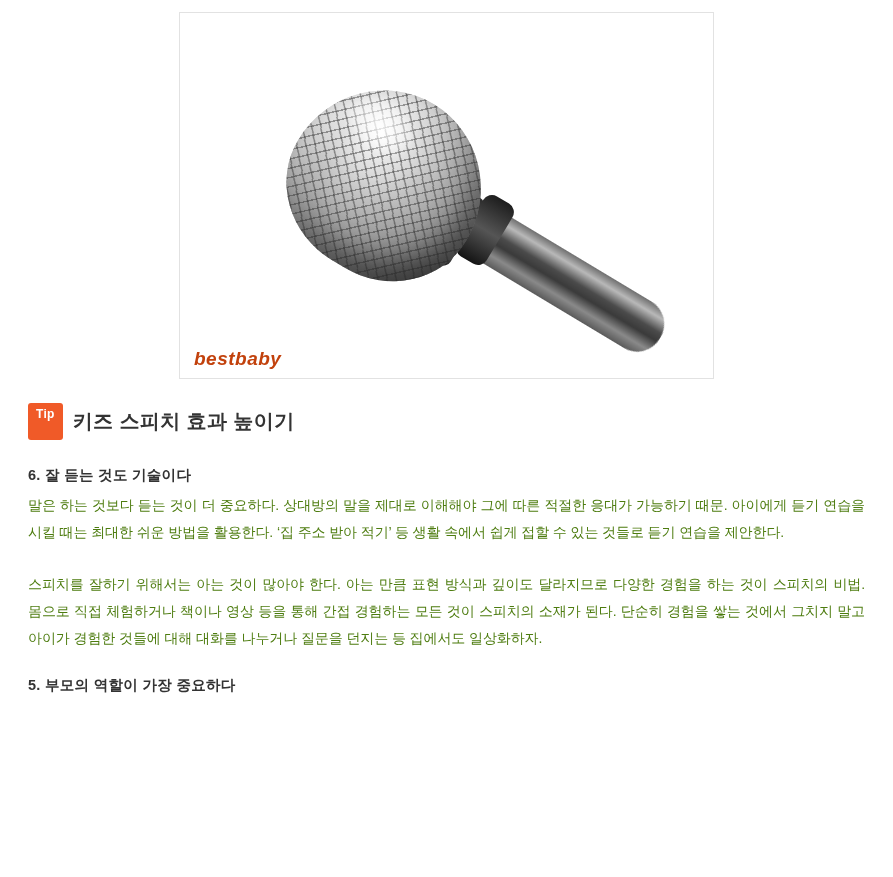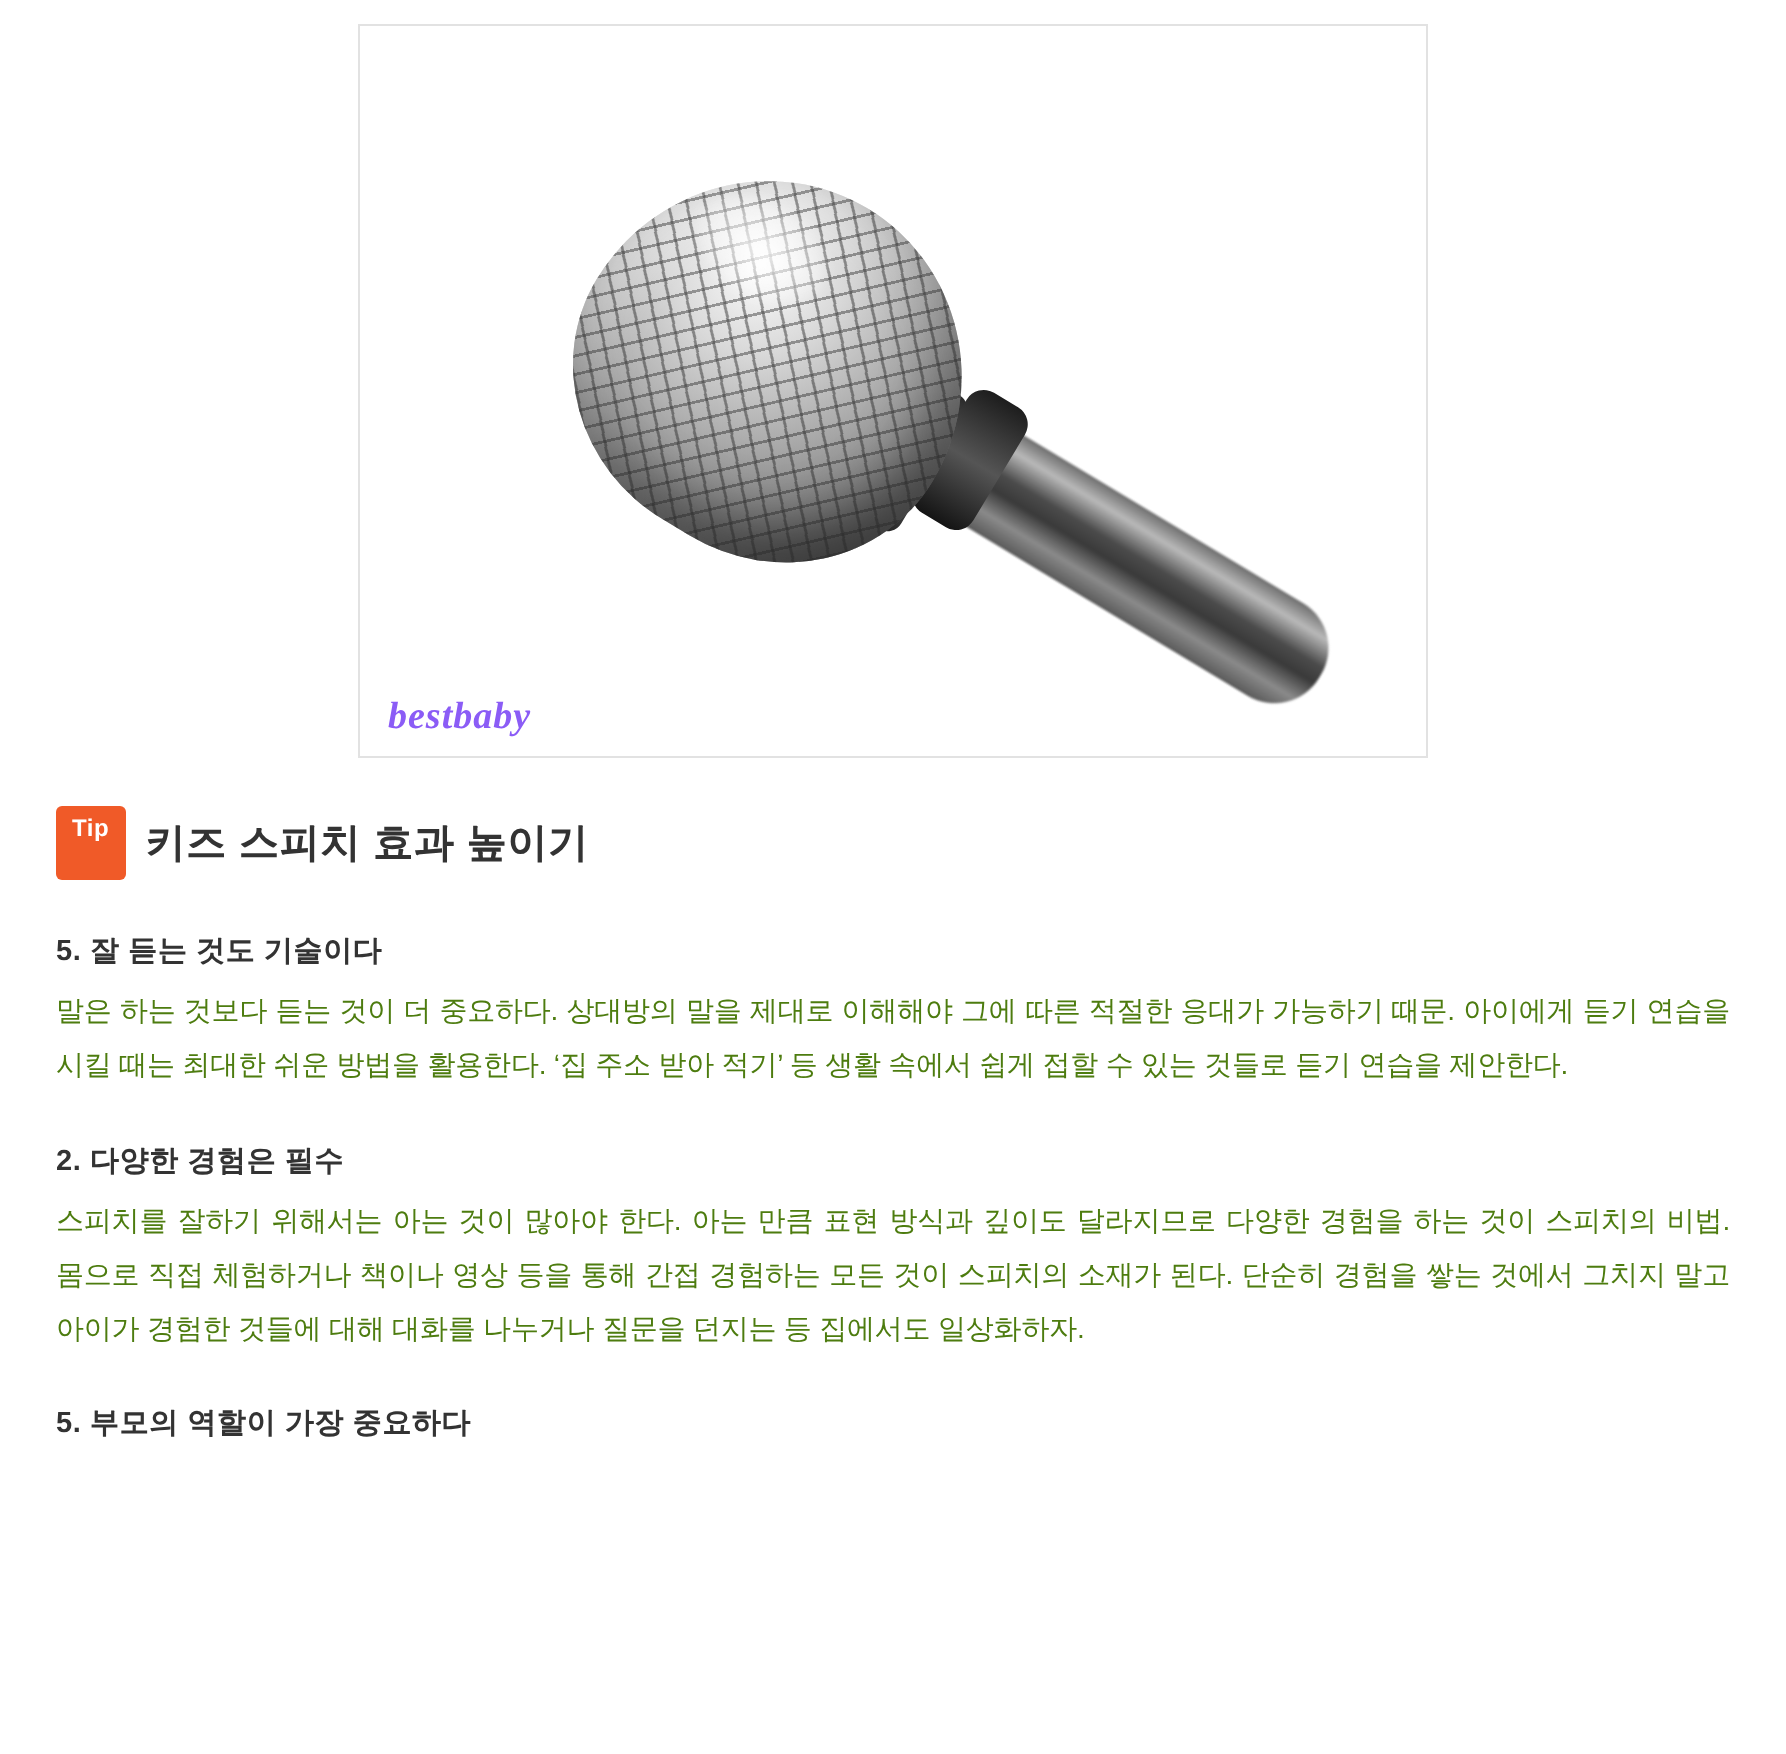--- a/index.html
+++ b/index.html
@@ -111,25 +111,25 @@
     width: 70px; height: 46px;
     left: 28px; top: 22px;
     border-radius: 50%;
     background: radial-gradient(ellipse at center, rgba(255,255,255,0.85), rgba(255,255,255,0));
     filter: blur(3px);
   }
   .photo-watermark {
     position: absolute;
     left: 14px;
     bottom: 8px;
-    font-family: Liberation Serif, serif;
+    font-family: Liberation Sans, sans-serif;
     font-size: 19px;
     font-weight: bold;
     font-style: italic;
-    color: #8b5cf6;
+    color: #c2410c;
     letter-spacing: 0.5px;
     user-select: none;
   }
 
   
   .content {
     margin: 24px 28px 0 28px;
   }
   .tip-row {
     display: flex;
@@ -196,26 +196,25 @@
   </div>
 
   <div class="content">
 
     <div class="tip-row">
       <span class="tip-badge">Tip</span>
       <span class="tip-title">키즈 스피치 효과 높이기</span>
     </div>
 
     <div class="section">
-      <h3>5. 잘 듣는 것도 기술이다</h3>
+      <h3>6. 잘 듣는 것도 기술이다</h3>
       <p>말은 하는 것보다 듣는 것이 더 중요하다. 상대방의 말을 제대로 이해해야 그에 따른 적절한 응대가 가능하기 때문. 아이에게 듣기 연습을 시킬 때는 최대한 쉬운 방법을 활용한다. ‘집 주소 받아 적기’ 등 생활 속에서 쉽게 접할 수 있는 것들로 듣기 연습을 제안한다.</p>
     </div>
 
     <div class="section">
-      <h3>2. 다양한 경험은 필수</h3>
       <p>스피치를 잘하기 위해서는 아는 것이 많아야 한다. 아는 만큼 표현 방식과 깊이도 달라지므로 다양한 경험을 하는 것이 스피치의 비법. 몸으로 직접 체험하거나 책이나 영상 등을 통해 간접 경험하는 모든 것이 스피치의 소재가 된다. 단순히 경험을 쌓는 것에서 그치지 말고 아이가 경험한 것들에 대해 대화를 나누거나 질문을 던지는 등 집에서도 일상화하자.</p>
     </div>
 
     <div class="section">
       <h3>5. 부모의 역할이 가장 중요하다</h3>
     </div>
 
   </div>
 </div>
 

